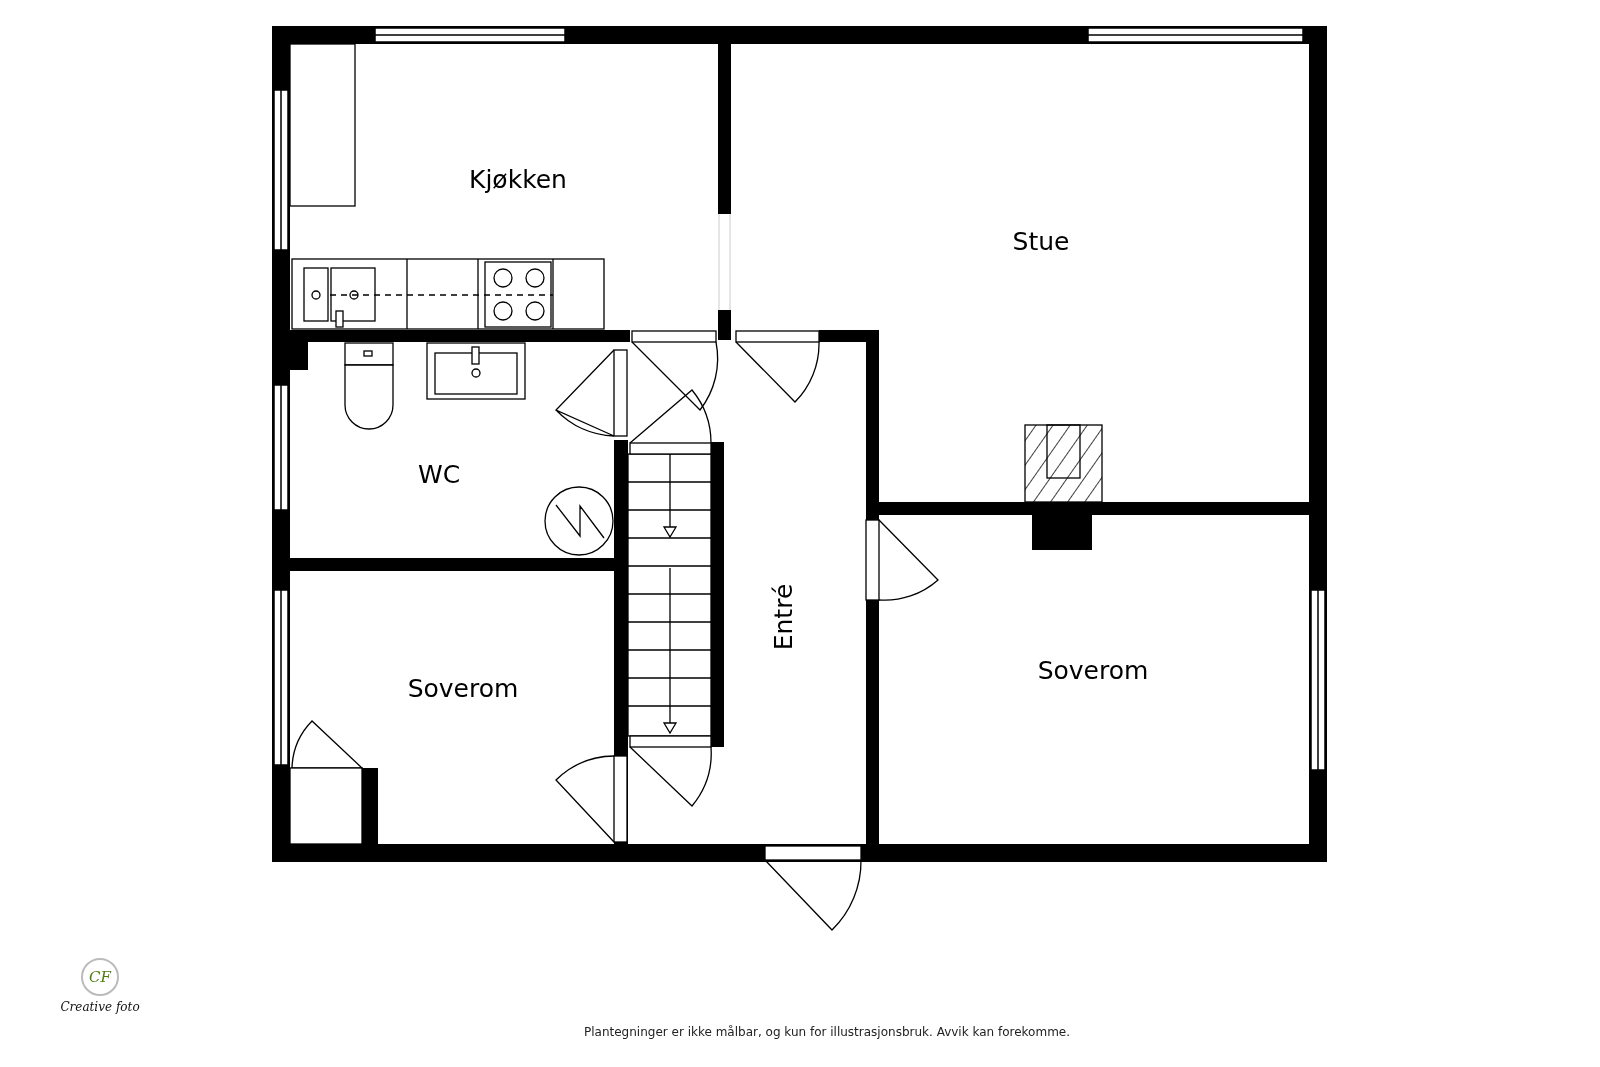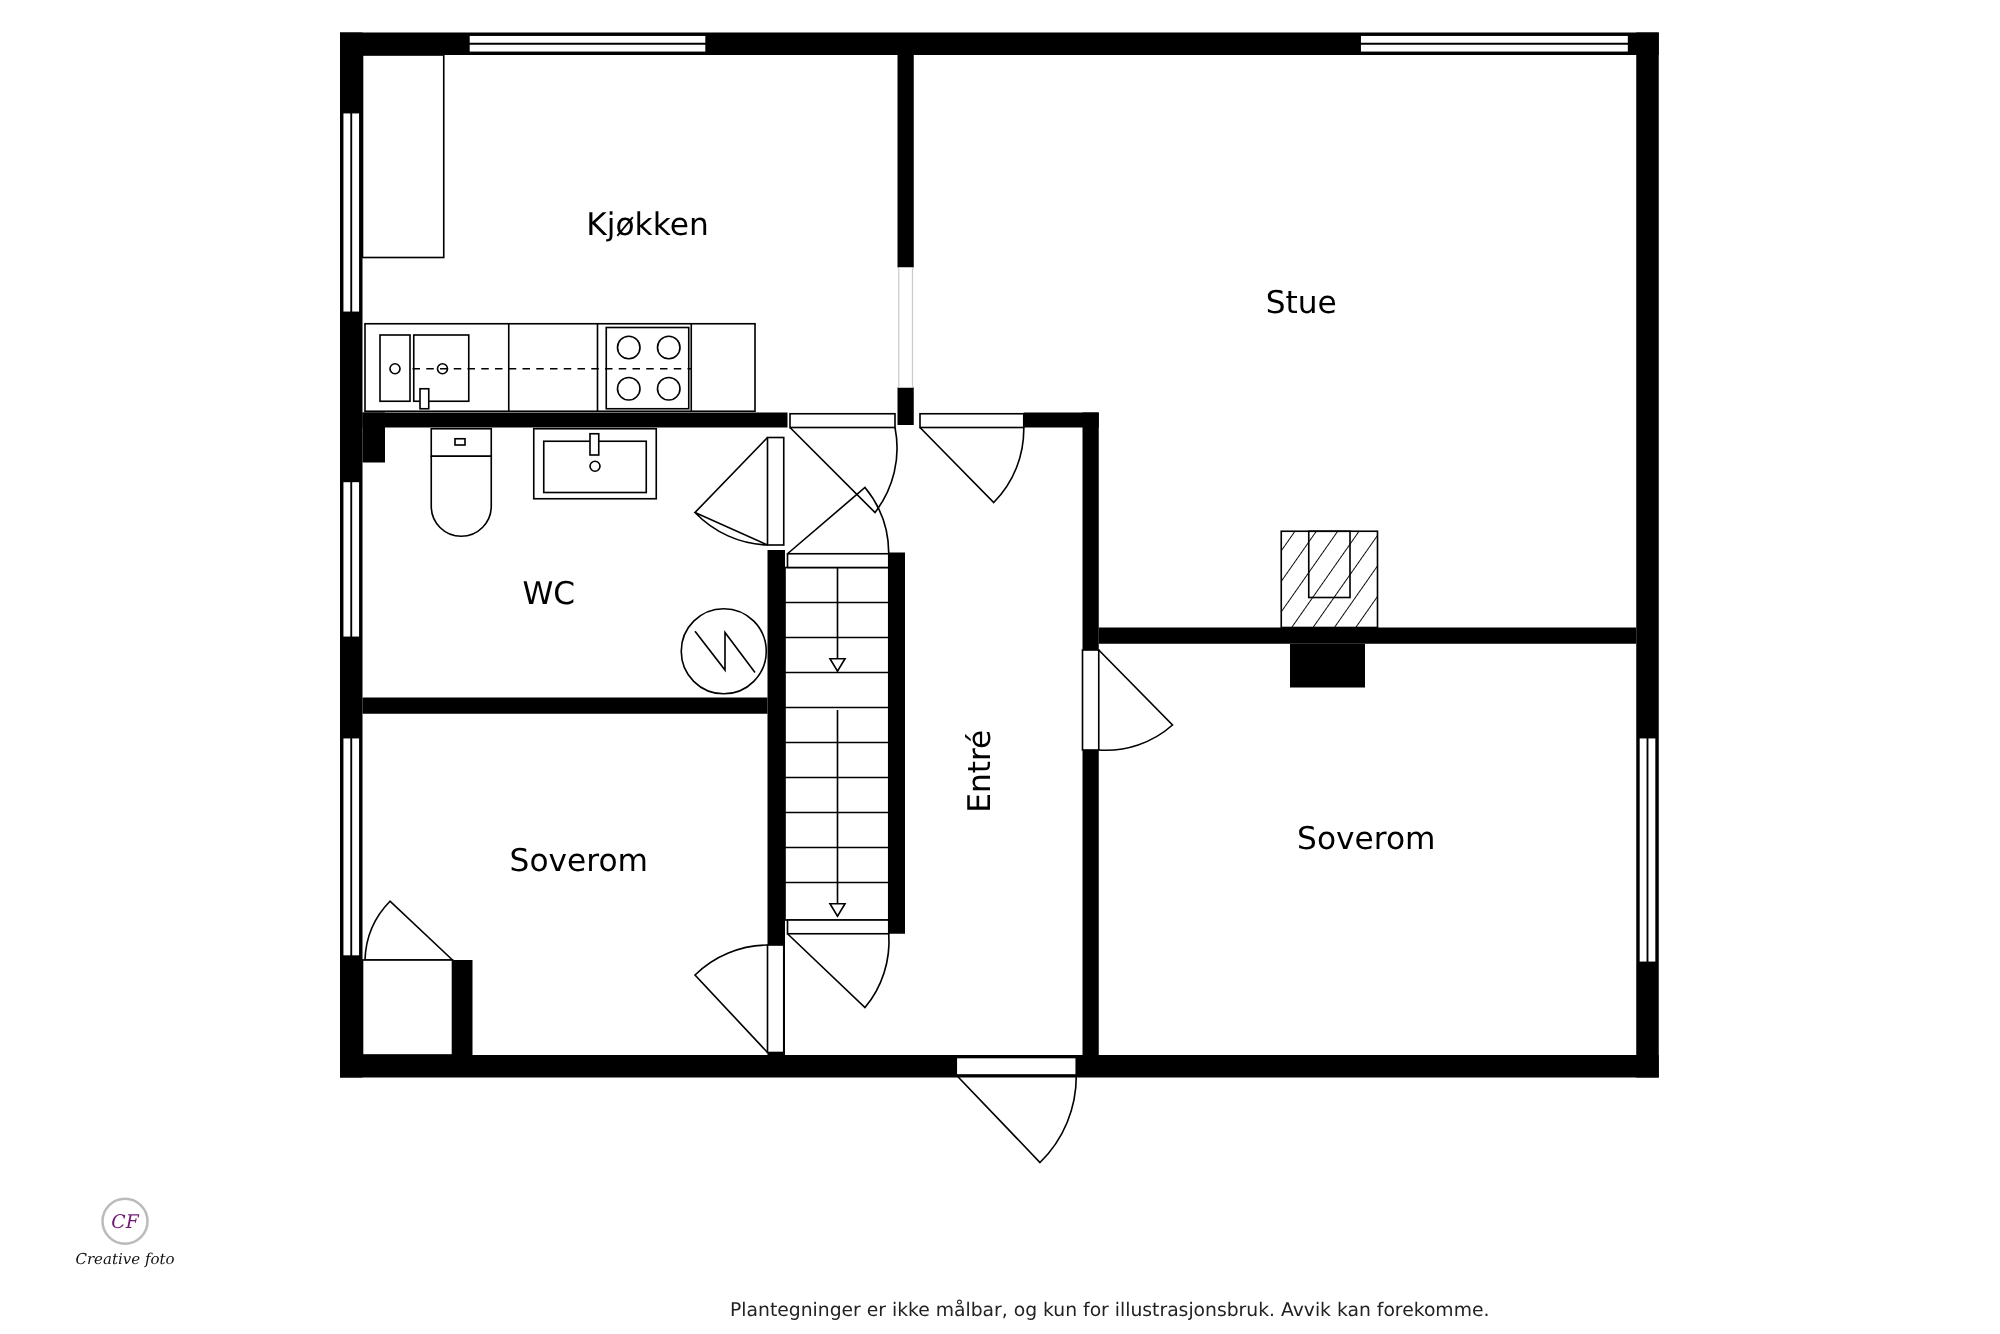--- a/index.html
+++ b/index.html
@@ -1,21 +1,21 @@
 <!DOCTYPE html>
 <html><head>
 <meta charset="utf-8">
 <style>
   html,body{margin:0;padding:0;background:#fff;}
   body{width:1600px;height:1067px;position:relative;overflow:hidden;font-family:"DejaVu Sans",sans-serif;}
   #plan{position:absolute;left:0;top:0;}
   .room-label{font-family:"DejaVu Sans",sans-serif;font-size:25px;fill:#000;}
-  .disclaimer{position:absolute;left:584px;top:1025px;font-size:15px;color:#222;white-space:nowrap;margin-top:14px;}
+  .disclaimer{position:absolute;left:584px;top:1025px;font-size:12px;color:#222;white-space:nowrap;}
   .logo{position:absolute;left:30px;top:958px;width:140px;text-align:center;}
-  .logo-circle{width:34px;height:34px;border:2px solid #bbb;border-radius:50%;margin:0 auto;display:flex;align-items:center;justify-content:center;font-family:"DejaVu Serif",serif;font-style:italic;font-size:15px;color:#701a75;}
+  .logo-circle{width:34px;height:34px;border:2px solid #bbb;border-radius:50%;margin:0 auto;display:flex;align-items:center;justify-content:center;font-family:"DejaVu Serif",serif;font-style:italic;font-size:15px;color:#4d7c0f;}
   .logo-text{font-family:"DejaVu Serif",serif;font-style:italic;font-size:12px;color:#111;margin-top:4px;}
 </style>
 </head>
 <body>
 
 <svg id="plan" width="1600" height="1067" viewBox="0 0 1600 1067">
   <defs>
     <pattern id="hatch" width="14" height="14" patternUnits="userSpaceOnUse" patternTransform="rotate(35)">
       <line x1="0" y1="0" x2="0" y2="14" stroke="#000" stroke-width="1.5"></line>
     </pattern>

